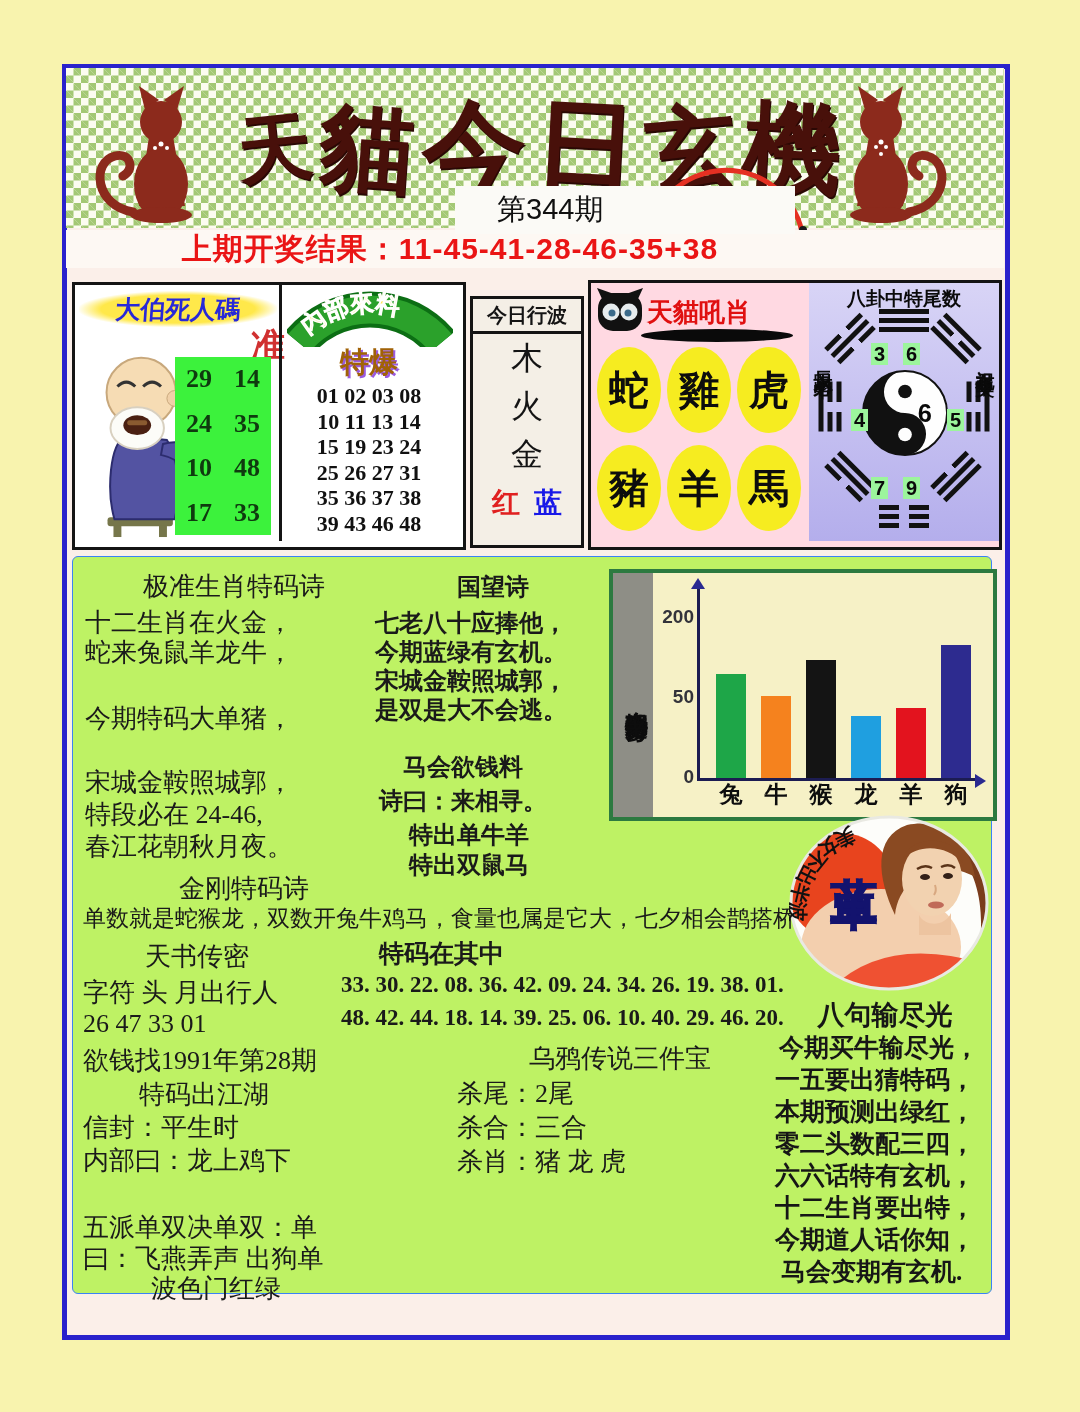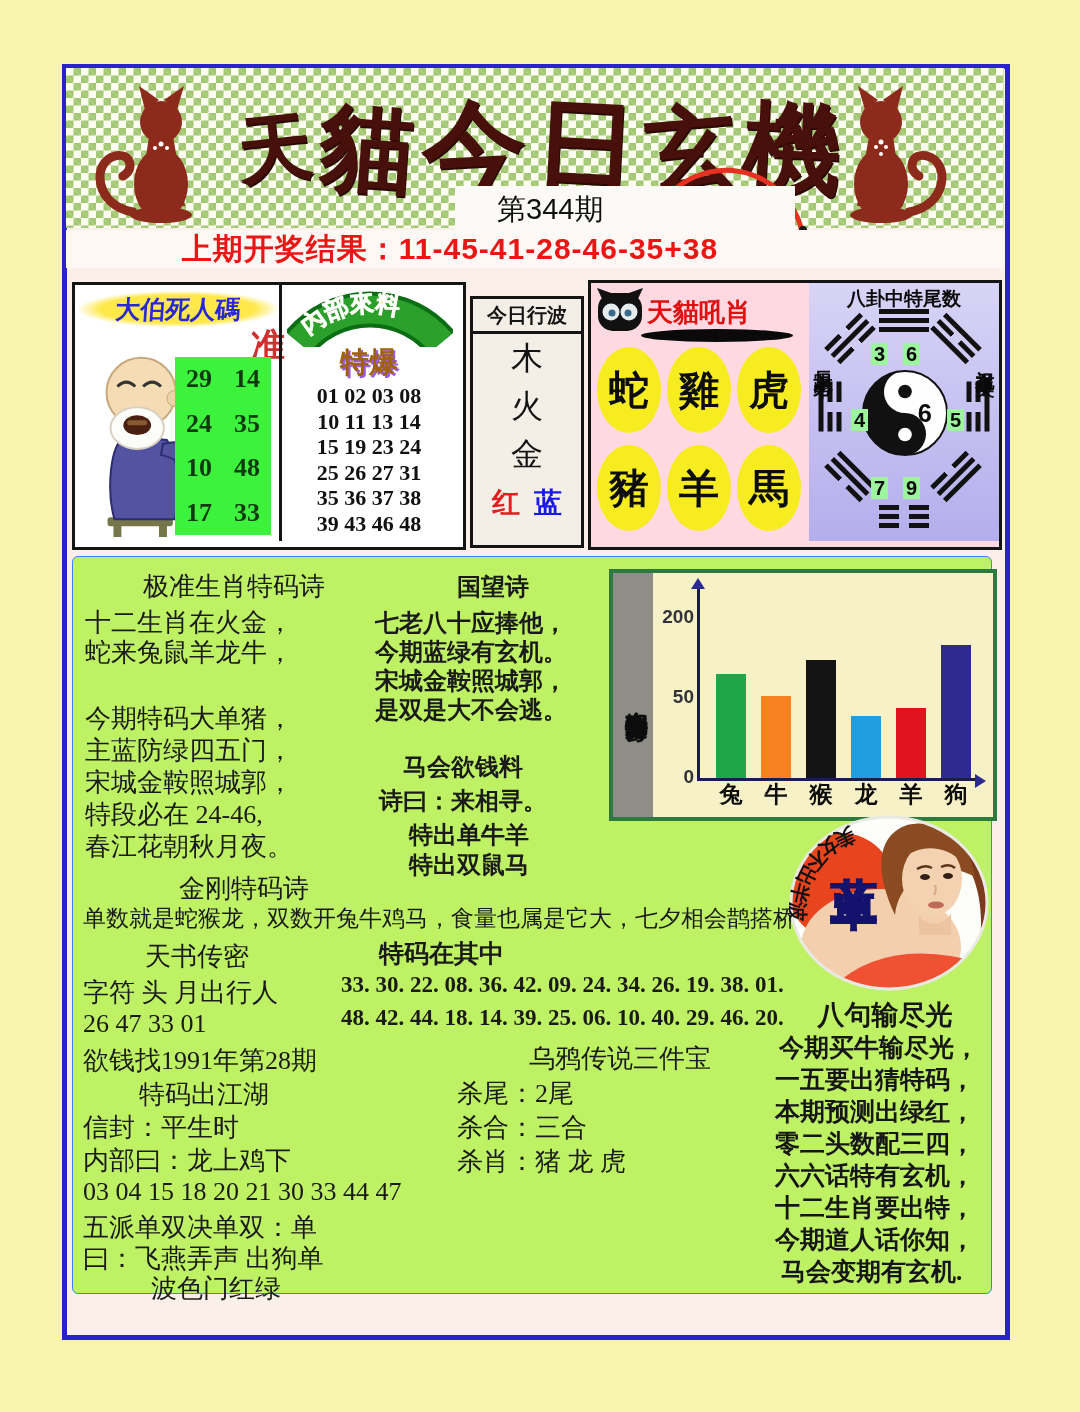--- a/index.html
+++ b/index.html
@@ -290,21 +290,20 @@
     <div class="sidevert vert" style="right:1px;top:72px">祝君中奖</div>
   </div>
 </div>
 
 <div class="abs main">
 
   <div class="t s26" style="left:30px;top:12px;width:262px;text-align:center">极准生肖特码诗</div>
   <div class="t s26" style="left:12px;top:48px">十二生肖在火金，</div>
   <div class="t s26" style="left:12px;top:78px">蛇来兔鼠羊龙牛，</div>
   <div class="t s26" style="left:12px;top:144px">今期特码大单猪，</div>
-  <div class="t s26" style="left:12px;top:176px">主蓝防绿四五门，</div>
   <div class="t s26" style="left:12px;top:208px">宋城金鞍照城郭，</div>
   <div class="t s26" style="left:12px;top:240px">特段必在 24-46,</div>
   <div class="t s26" style="left:12px;top:272px">春江花朝秋月夜。</div>
   <div class="t s26" style="left:106px;top:314px">金刚特码诗</div>
 
   <div class="t b24" style="left:300px;top:14px;width:240px;text-align:center">国望诗</div>
   <div class="t b24" style="left:302px;top:50px">七老八十应捧他，</div>
   <div class="t b24" style="left:302px;top:79px">今期蓝绿有玄机。</div>
   <div class="t b24" style="left:302px;top:108px">宋城金鞍照城郭，</div>
   <div class="t b24" style="left:302px;top:137px">是双是大不会逃。</div>
@@ -315,21 +314,20 @@
 
   <div class="t" style="left:10px;top:346px;font-family:'Liberation Serif',serif;font-size:23px">单数就是蛇猴龙，双数开兔牛鸡马，食量也属是它大，七夕相会鹊搭桥。</div>
 
   <div class="t s24" style="left:72px;top:382px">天书传密</div>
   <div class="t s24" style="left:10px;top:418px">字符 头 月出行人</div>
   <div class="t s24" style="left:10px;top:452px">26 47 33 01</div>
   <div class="t s24" style="left:10px;top:486px">欲钱找1991年第28期</div>
   <div class="t s24" style="left:66px;top:520px">特码出江湖</div>
   <div class="t s24" style="left:10px;top:553px">信封：平生时</div>
   <div class="t s24" style="left:10px;top:586px">内部曰：龙上鸡下</div>
-  <div class="t s24" style="left:10px;top:620px">03 04 15 18 20 21 30 33 44 47</div>
   <div class="t s24" style="left:10px;top:653px">五派单双决单双：单</div>
   <div class="t s24" style="left:10px;top:684px">曰：飞燕弄声 出狗单</div>
   <div class="t s24" style="left:78px;top:714px">波色门红绿</div>
 
   <div class="t" style="left:306px;top:380px;font-weight:bold;font-size:25px">特码在其中</div>
   <div class="t sb23" style="left:268px;top:415px">33. 30. 22. 08. 36. 42. 09. 24. 34. 26. 19. 38. 01.</div>
   <div class="t sb23" style="left:268px;top:448px">48. 42. 44. 18. 14. 39. 25. 06. 10. 40. 29. 46. 20.</div>
   <div class="t s24" style="left:456px;top:484px">乌鸦传说三件宝</div>
   <div class="t s24" style="left:384px;top:519px">杀尾：2尾</div>
   <div class="t s24" style="left:384px;top:553px">杀合：三合</div>

